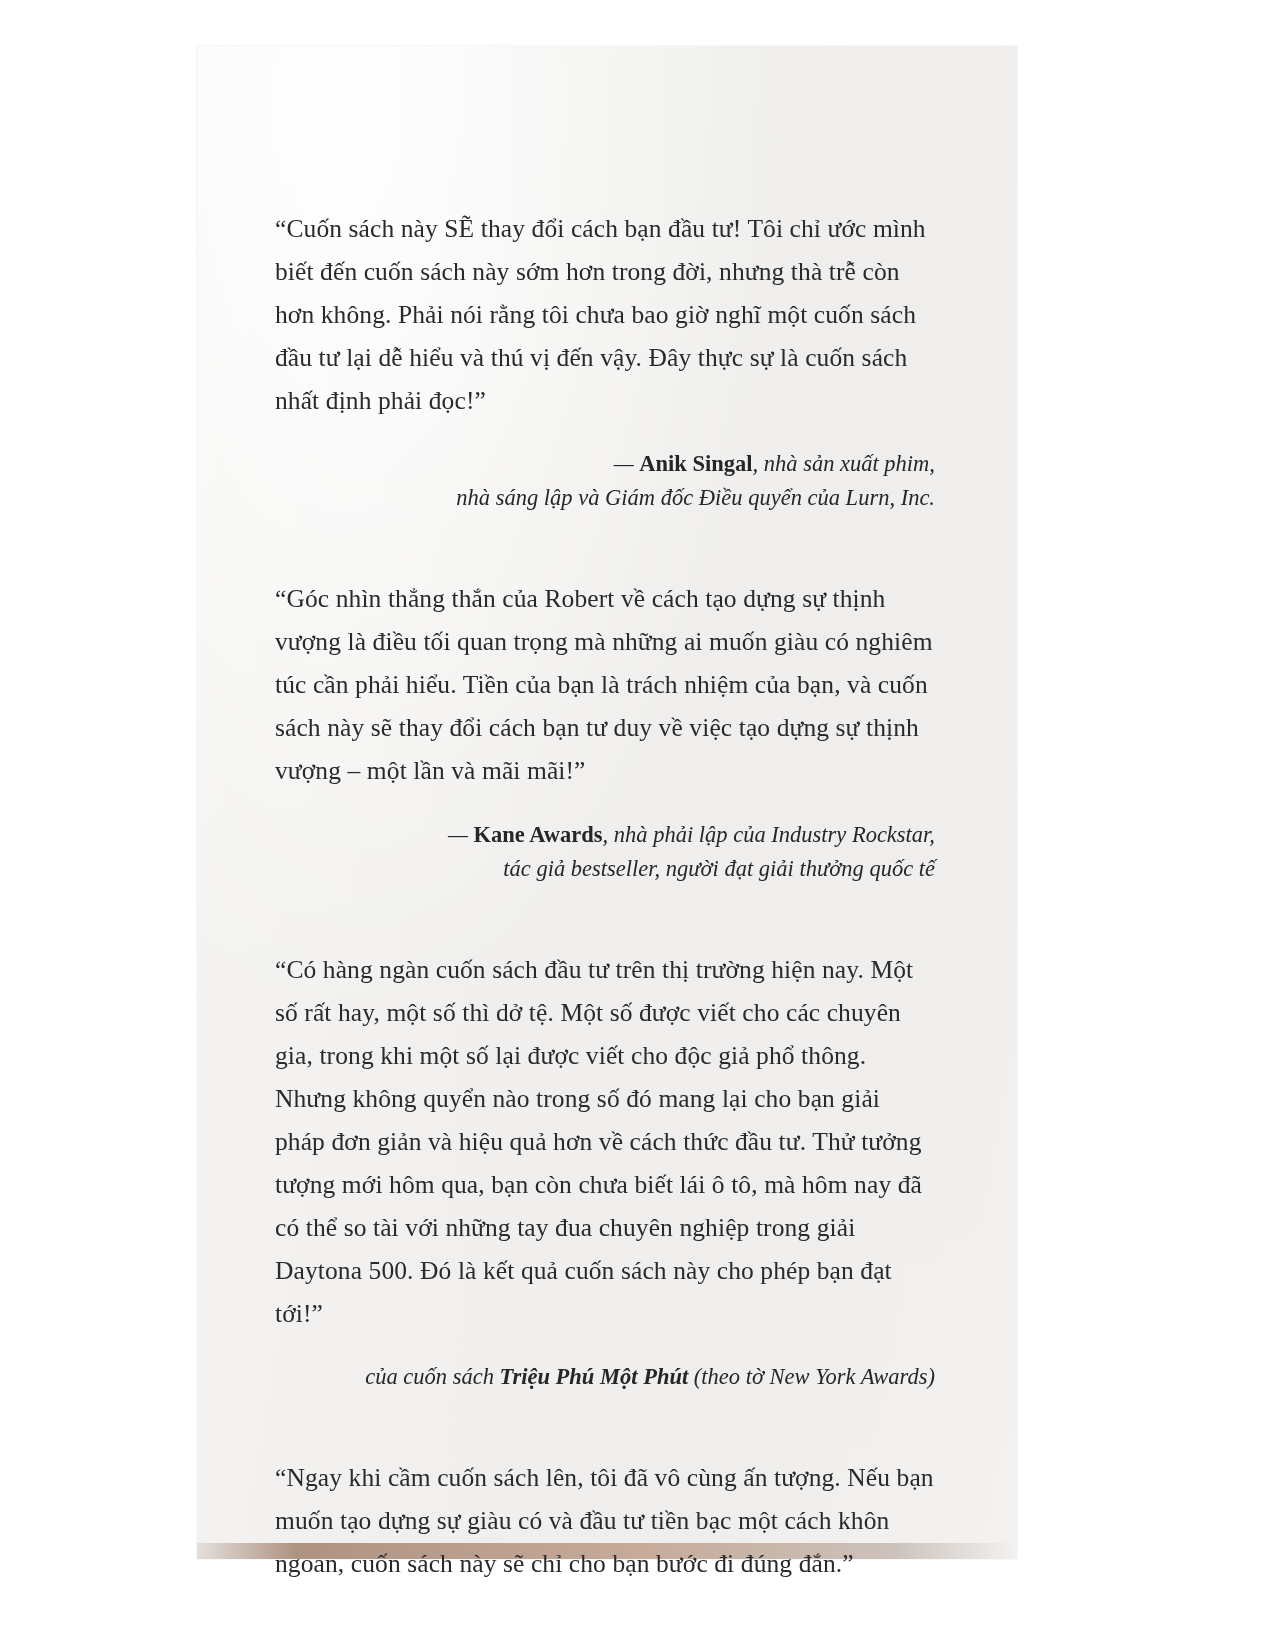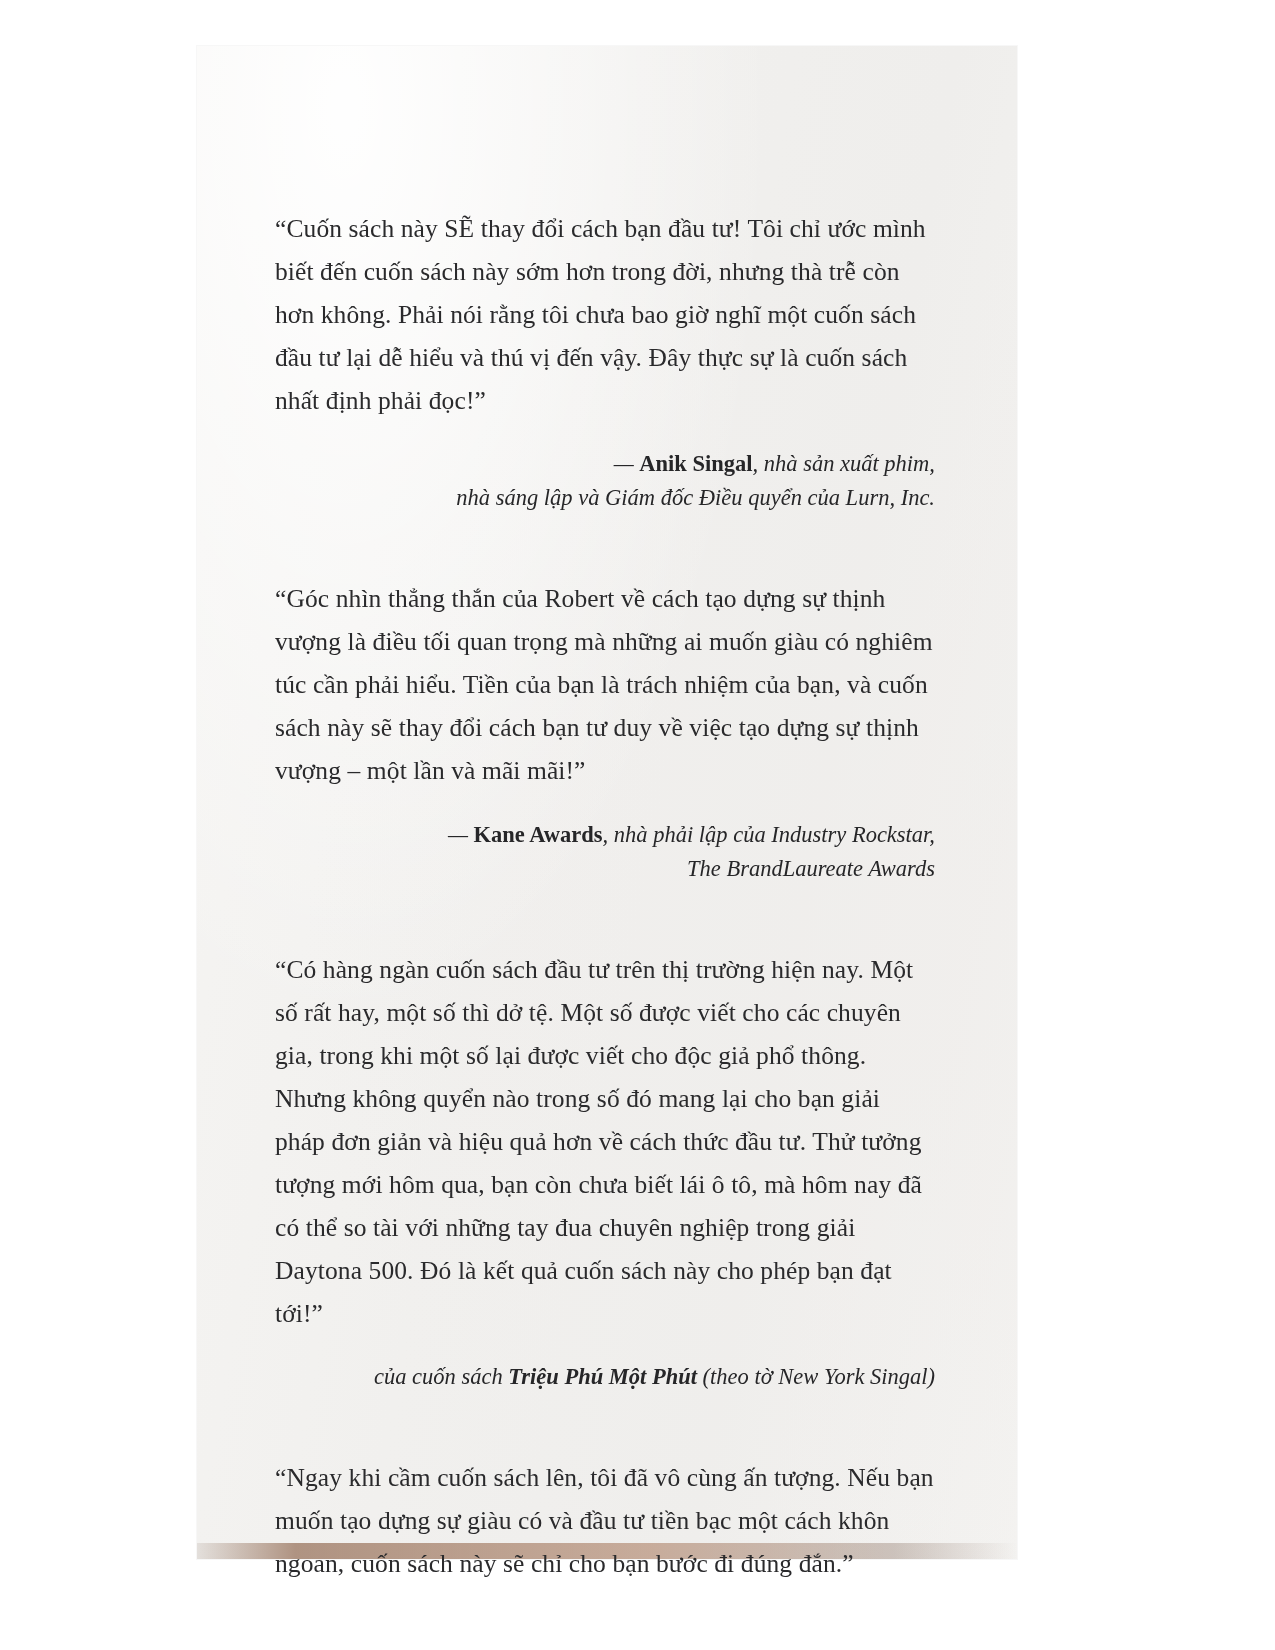--- a/index.html
+++ b/index.html
@@ -108,28 +108,28 @@
       <div class="attribution">
         <span class="line"><span>—</span> <span class="attr-name">Anik Singal</span><span class="attr-roman">, nhà sản xuất phim,</span></span>
         <span class="line attr-roman">nhà sáng lập và Giám đốc Điều quyển của Lurn, Inc.</span>
       </div>
     </div>
 
     <div class="testimonial" id="t2">
       <p class="quote-body">“Góc nhìn thẳng thắn của Robert về cách tạo dựng sự thịnh vượng là điều tối quan trọng mà những ai muốn giàu có nghiêm túc cần phải hiểu. Tiền của bạn là trách nhiệm của bạn, và cuốn sách này sẽ thay đổi cách bạn tư duy về việc tạo dựng sự thịnh vượng – một lần và mãi mãi!”</p>
       <div class="attribution">
         <span class="line"><span>—</span> <span class="attr-name">Kane Awards</span><span class="attr-roman">, nhà phải lập của Industry Rockstar,</span></span>
-        <span class="line attr-roman">The BrandLaureate Awards</span>
+        <span class="line attr-roman">tác giả bestseller, người đạt giải thưởng quốc tế</span>
       </div>
     </div>
 
     <div class="testimonial" id="t3">
       <p class="quote-body">“Có hàng ngàn cuốn sách đầu tư trên thị trường hiện nay. Một số rất hay, một số thì dở tệ. Một số được viết cho các chuyên gia, trong khi một số lại được viết cho độc giả phổ thông. Nhưng không quyển nào trong số đó mang lại cho bạn giải pháp đơn giản và hiệu quả hơn về cách thức đầu tư. Thử tưởng tượng mới hôm qua, bạn còn chưa biết lái ô tô, mà hôm nay đã có thể so tài với những tay đua chuyên nghiệp trong giải Daytona 500. Đó là kết quả cuốn sách này cho phép bạn đạt tới!”</p>
       <div class="attribution">
-        <span class="line"><span class="attr-roman">của cuốn sách </span><span class="attr-em">Triệu Phú Một Phút</span><span class="attr-roman"> (theo tờ New York Singal)</span></span>
+        <span class="line"><span class="attr-roman">của cuốn sách </span><span class="attr-em">Triệu Phú Một Phút</span><span class="attr-roman"> (theo tờ New York Awards)</span></span>
       </div>
     </div>
 
     <div class="testimonial" id="t4">
       <p class="quote-body">“Ngay khi cầm cuốn sách lên, tôi đã vô cùng ấn tượng. Nếu bạn muốn tạo dựng sự giàu có và đầu tư tiền bạc một cách khôn ngoan, cuốn sách này sẽ chỉ cho bạn bước đi đúng đắn.”</p>
 
     </div>
 
   </div>
 </div>

